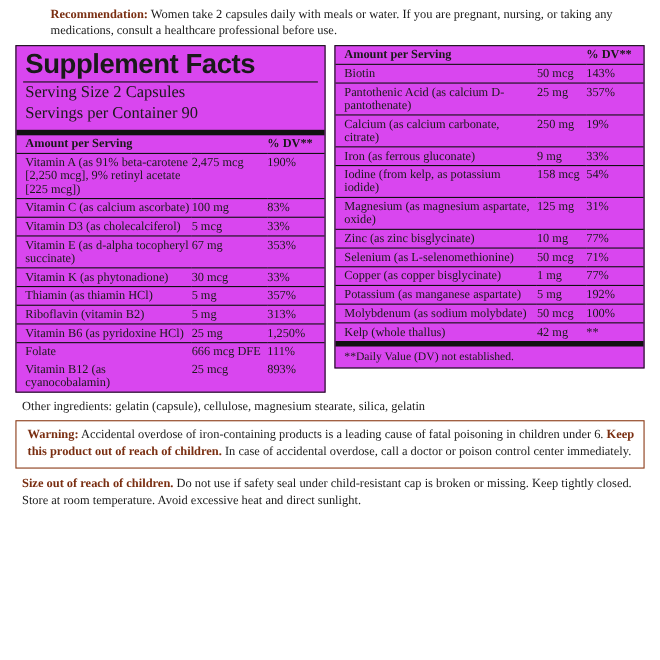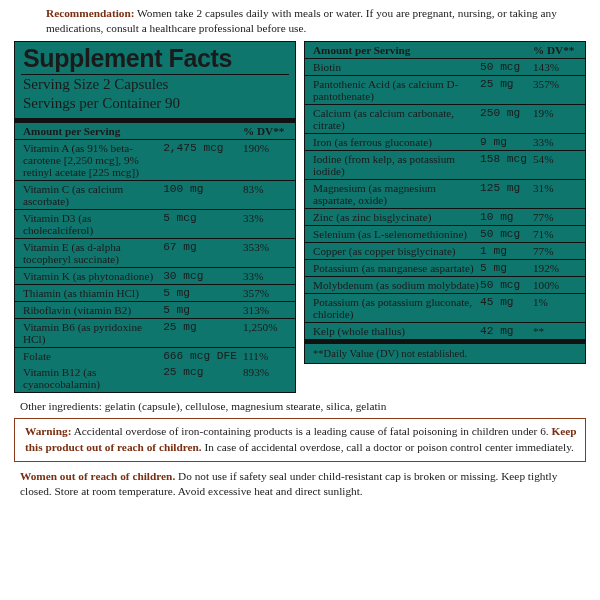--- a/index.html
+++ b/index.html
@@ -40,21 +40,21 @@
     align-items: flex-start;
     gap: 8px;
     padding: 0 4px;
   }
   .panel-left { width: 286px; }
   .panel-right { width: 286px; }
 
   .box {
     border: 1.5px solid #111;
     box-sizing: border-box;
-    background: #0f766e;
+    background: #d946ef;
   }
 
   .sf-title {
     font-family: "Liberation Sans", sans-serif;
     font-weight: bold;
     font-size: 25px;
     letter-spacing: -0.4px;
     padding: 3px 8px 2px 8px;
     line-height: 1.08;
   }
@@ -79,21 +79,21 @@
     text-align: left;
     font-weight: normal;
   }
   table.facts thead th {
     font-weight: bold;
     font-size: 11.2px;
     padding-bottom: 2px;
   }
   .hdr-row th { border-bottom: 1px solid #111; }
   .col-name { padding-left: 8px !important; margin-top: 46px; }
-  .col-amt { text-align: right; white-space: nowrap; padding-right: 6px !important; font-family: Liberation Mono, monospace; }
+  .col-amt { text-align: right; white-space: nowrap; padding-right: 6px !important; }
   .col-dv { text-align: right; white-space: nowrap; width: 44px; padding-right: 8px !important; }
   .col-dv-hdr { text-align: right; padding-right: 8px !important; }
   .row-line td { border-bottom: 1px solid #111; }
   .row-last td { border-bottom: none; }
 
   .footnote {
     font-size: 10.6px;
     padding: 3px 8px 3px 8px;
     line-height: 1.25;
   }
@@ -264,25 +264,20 @@
           <tr class="row-line">
             <td class="col-name">Potassium (as manganese aspartate)</td>
             <td class="col-amt">5 mg</td>
             <td class="col-dv">192%</td>
           </tr>
           <tr class="row-line">
             <td class="col-name">Molybdenum (as sodium molybdate)</td>
             <td class="col-amt">50 mcg</td>
             <td class="col-dv">100%</td>
           </tr>
-          <tr class="row-line">
-            <td class="col-name">Potassium (as potassium gluconate, chloride)</td>
-            <td class="col-amt">45 mg</td>
-            <td class="col-dv">1%</td>
-          </tr>
           <tr class="row-last">
             <td class="col-name">Kelp (whole thallus)</td>
             <td class="col-amt">42 mg</td>
             <td class="col-dv">**</td>
           </tr>
         </tbody>
       </table>
       <div class="rule-thick"></div>
       <div class="footnote">**Daily Value (DV) not established.</div>
     </div>
@@ -291,16 +286,16 @@
 
   <div class="other-ing">
     <span>Other ingredients:</span><span> gelatin (capsule), cellulose, magnesium stearate, silica, gelatin</span>
   </div>
 
   <div class="warning-box">
     <span class="warn-head">Warning:</span><span> Accidental overdose of iron-containing products is a leading cause of fatal poisoning in children under 6. </span><span class="warn-strong">Keep this product out of reach of children.</span><span> In case of accidental overdose, call a doctor or poison control center immediately.</span>
   </div>
 
   <div class="keepout">
-    <span class="lead">Women out of reach of children.</span><span> Do not use if safety seal under child-resistant cap is broken or missing. Keep tightly closed. Store at room temperature. Avoid excessive heat and direct sunlight.</span>
+    <span class="lead">Size out of reach of children.</span><span> Do not use if safety seal under child-resistant cap is broken or missing. Keep tightly closed. Store at room temperature. Avoid excessive heat and direct sunlight.</span>
   </div>
 
 </div>
 
 </body></html>

